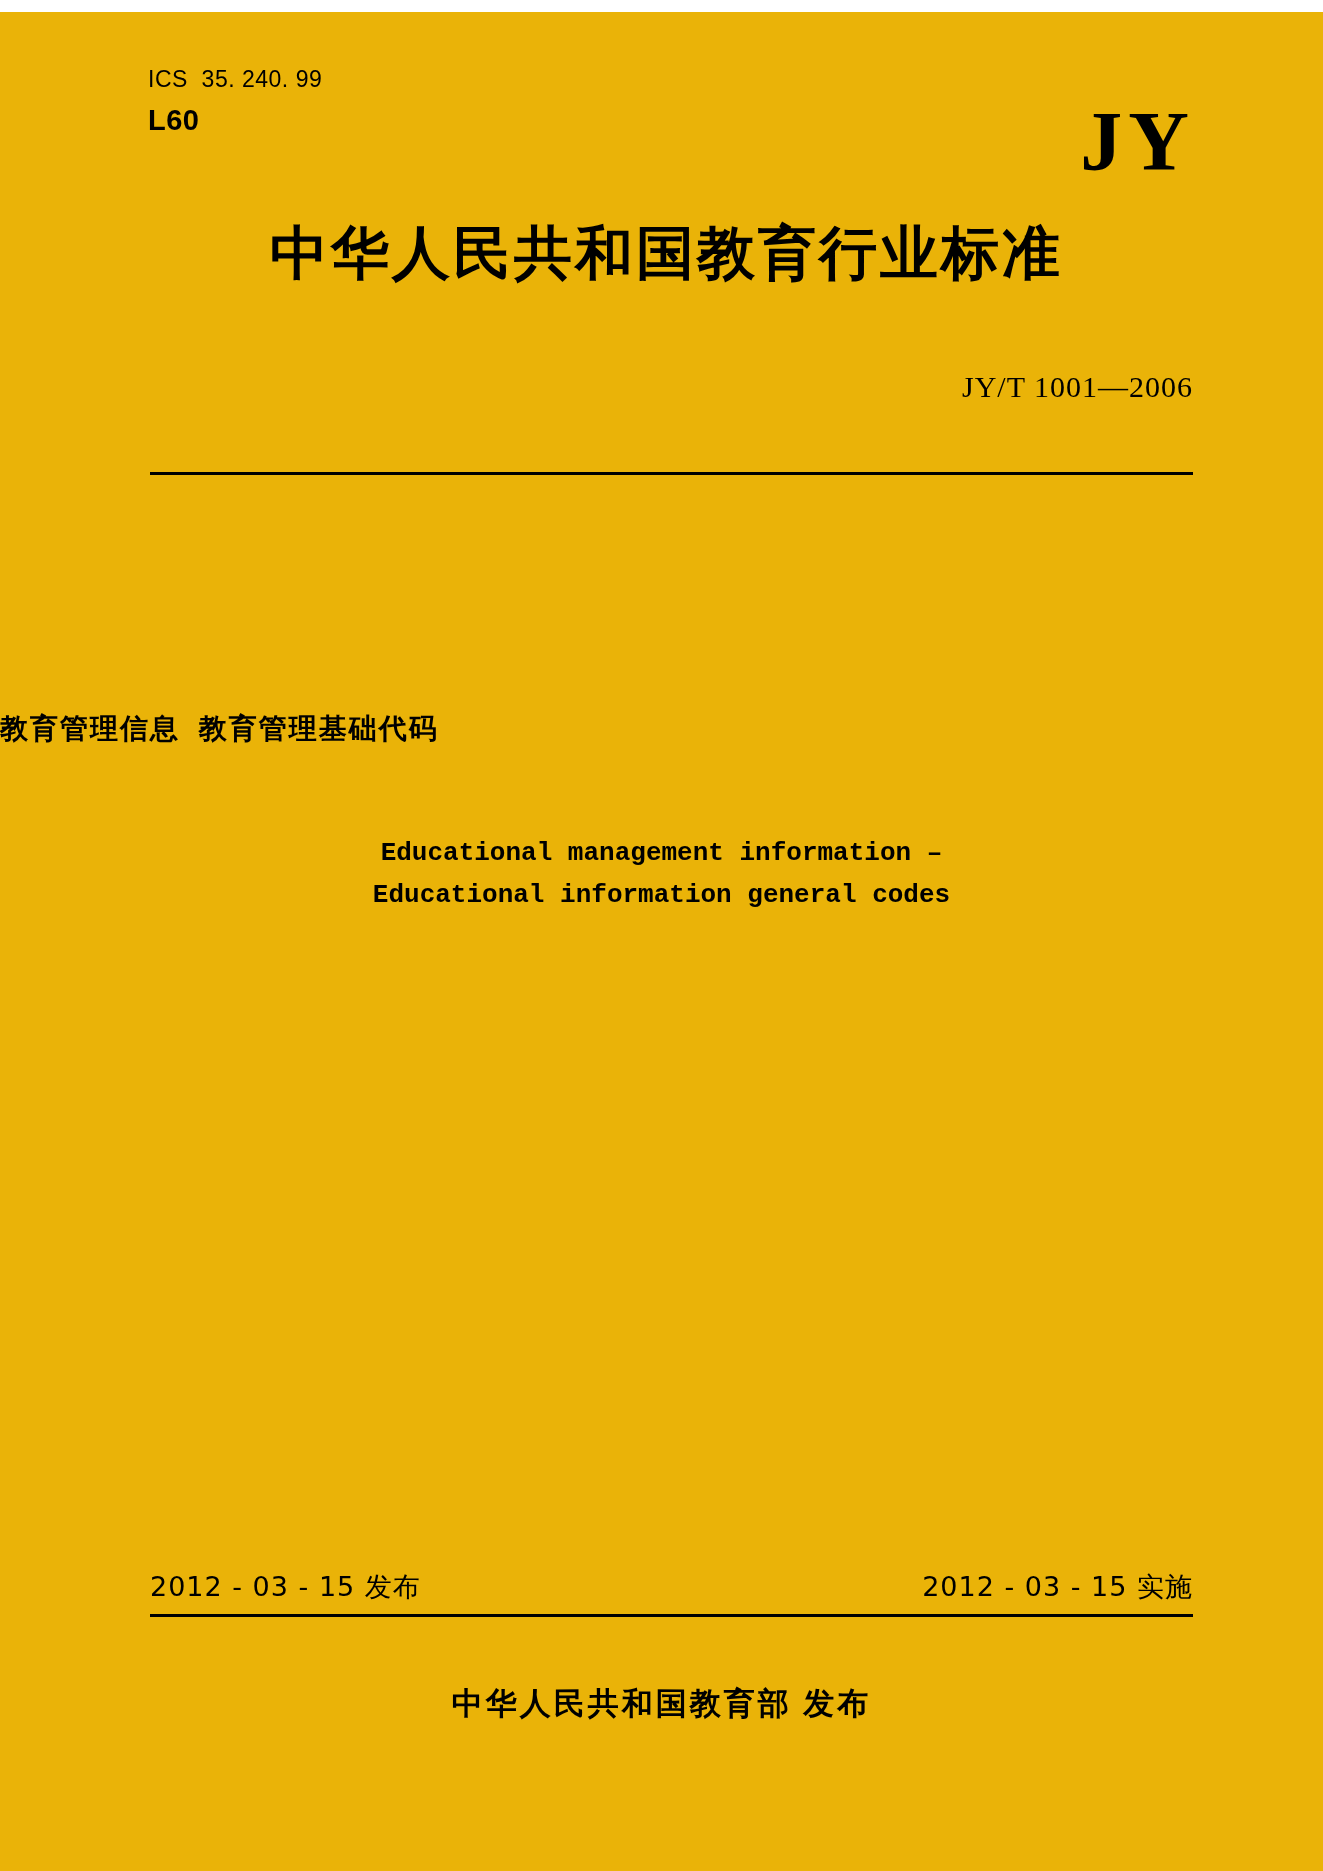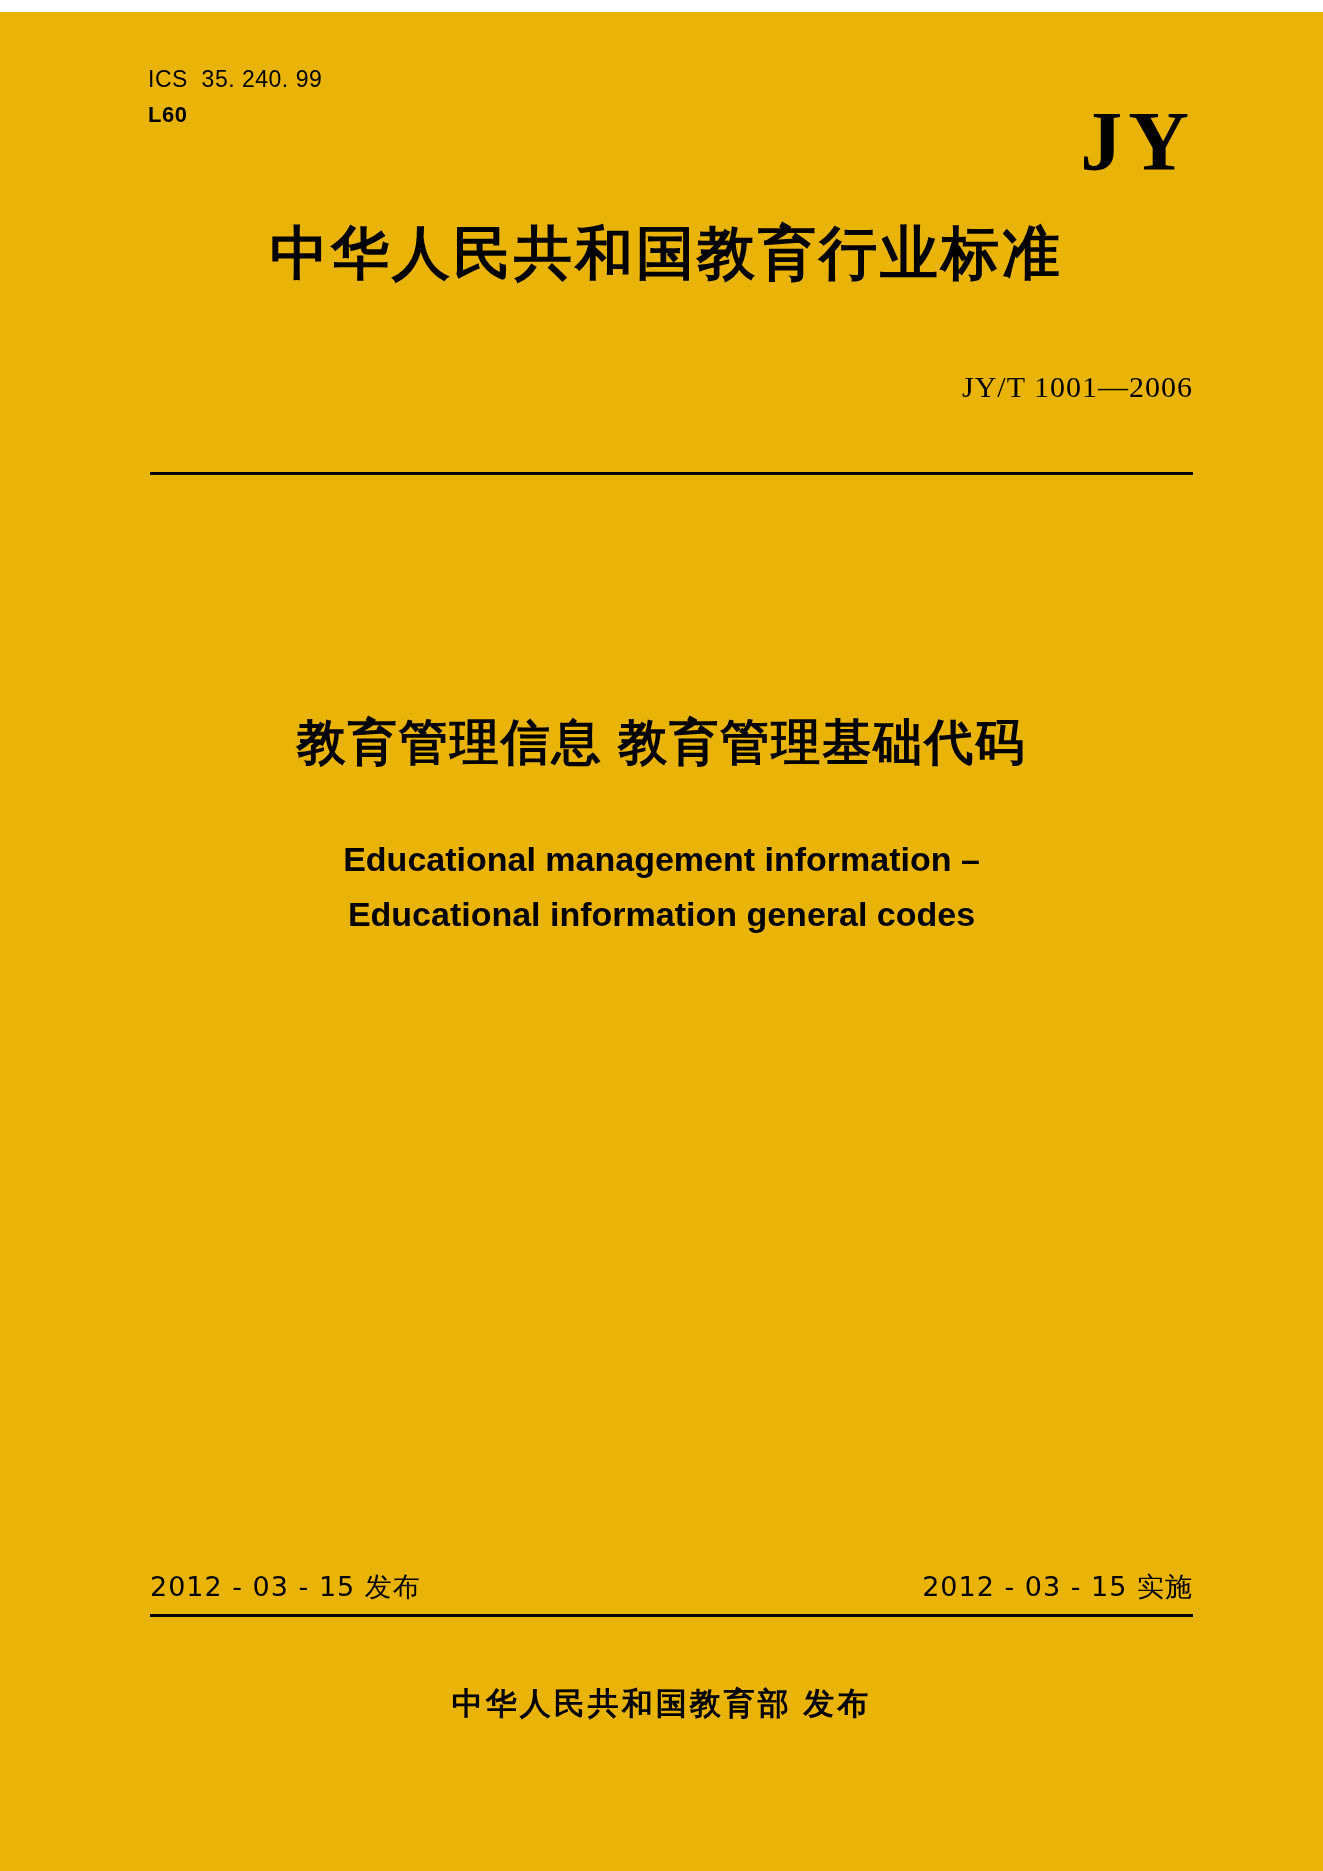--- a/index.html
+++ b/index.html
@@ -27,21 +27,21 @@
     top: 50px;
     font-size: 23px;
     line-height: 1.55;
     letter-spacing: 0.5px;
   }
   .ics-line {
     white-space: pre;
   }
   .ics-l60 {
     font-weight: 700;
-    font-size: 22px;
+    font-size: 29px;
     letter-spacing: 0.5px;
   }
 
   .jy-mark {
     position: absolute;
     right: 128px;
     top: 88px;
     font-family: "Liberation Serif", serif;
     font-weight: 700;
     font-size: 84px;
@@ -78,35 +78,34 @@
     top: 460px;
     border-top: 3px solid #000;
   }
 
   
   .doc-title-cn {
     position: absolute;
     left: 0;
     right: 0;
     top: 698px;
-    text-align: center;
-    font-family: Liberation Sans, sans-serif;
+    font-family: Liberation Mono, monospace;
     font-weight: 700;
-    font-size: 49px;
+    font-size: 28px;
     letter-spacing: 2px;
   }
   .doc-title-en {
     position: absolute;
     left: 0;
     right: 0;
     top: 820px;
     text-align: center;
-    font-family: Liberation Sans, sans-serif;
+    font-family: Liberation Mono, monospace;
     font-weight: 700;
-    font-size: 34px;
+    font-size: 26px;
     line-height: 1.62;
   }
 
   
   .date-row {
     position: absolute;
     left: 150px;
     right: 130px;
     bottom: 278px;
     display: flex;

